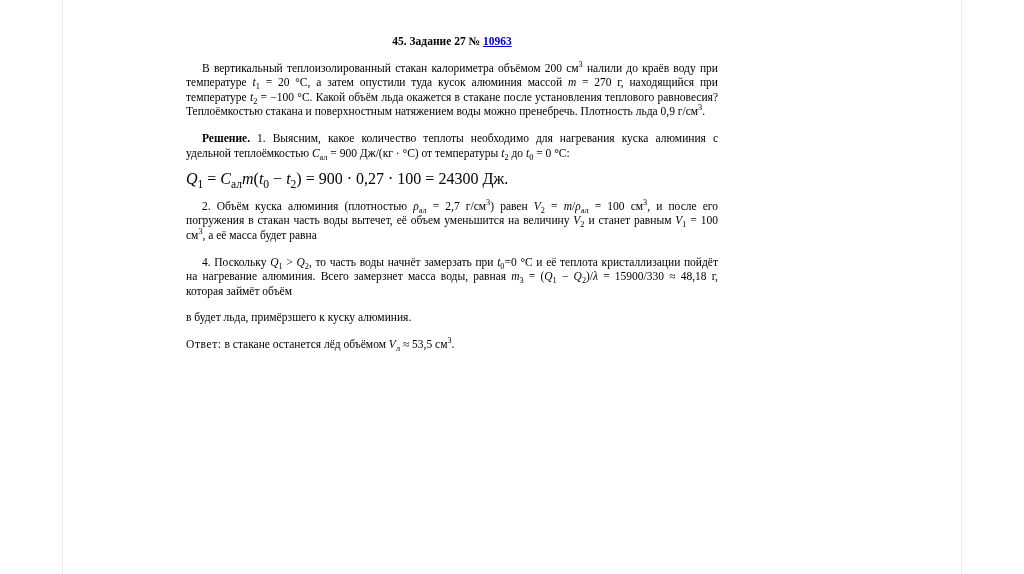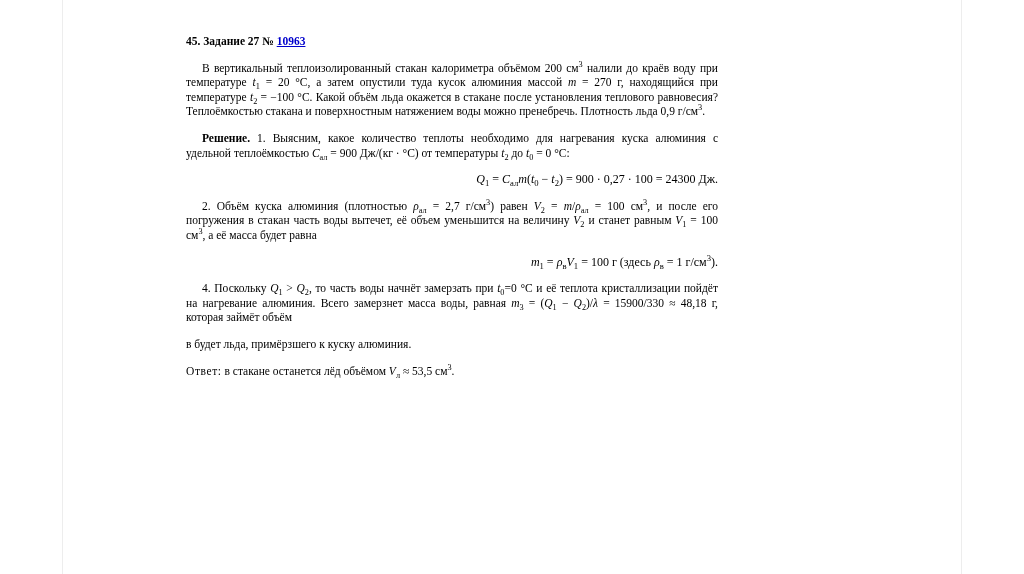--- a/index.html
+++ b/index.html
@@ -25,41 +25,41 @@
     padding: 34px 0 0 123px;
   }
   .column {
     width: 532px;
     font-size: 11.5px;
     line-height: 14.6px;
     text-align: justify;
   }
   .heading {
     font-weight: bold;
-    text-align: left;
+    text-align: center;
     margin: 0 0 4px 0;
   }
   a.task-link {
     color: #0000cc;
     font-weight: bold;
     text-decoration: underline;
     cursor: pointer;
   }
   p.para {
     margin: 12px 0;
     text-indent: 16px;
   }
   p.noindent {
     text-indent: 0;
   }
   .equation {
-    text-align: right;
+    text-align: left;
     text-indent: 0;
     margin: 9px 0;
-    font-size: 12px;
+    font-size: 16px;
   }
   sub, sup {
     font-size: 0.72em;
     line-height: 0;
   }
   .sp {
     letter-spacing: 0.6px;
   }
 </style>
 </head>
@@ -73,21 +73,20 @@
     </div>
 
     <p class="para">В вертикальный теплоизолированный стакан калориметра объёмом 200 см<sup>3</sup> налили до краёв воду при температуре <i>t</i><sub>1</sub> = 20 °С, а затем опустили туда кусок алюминия массой <i>m</i> = 270 г, находящийся при температуре <i>t</i><sub>2</sub> = −100 °С. Какой объём льда окажется в стакане после установления теплового равновесия? Теплоёмкостью стакана и поверхностным натяжением воды можно пренебречь. Плотность льда 0,9 г/см<sup>3</sup>.</p>
 
     <p class="para"><b>Решение.</b> 1. Выясним, какое количество теплоты необходимо для нагревания куска алюминия с удельной теплоёмкостью <i>C</i><sub>ал</sub> = 900 Дж/(кг · °С) от температуры <i>t</i><sub>2</sub> до <i>t</i><sub>0</sub> = 0 °С:</p>
 
     <div class="equation"><i>Q</i><sub>1</sub> = <i>C</i><sub>ал</sub><i>m</i>(<i>t</i><sub>0</sub> − <i>t</i><sub>2</sub>) = 900 · 0,27 · 100 = 24300 Дж.</div>
 
     <p class="para">2. Объём куска алюминия (плотностью <i>ρ</i><sub>ал</sub> = 2,7 г/см<sup>3</sup>) равен <i>V</i><sub>2</sub> = <i>m</i>/<i>ρ</i><sub>ал</sub> = 100 см<sup>3</sup>, и после его погружения в стакан часть воды вытечет, её объем уменьшится на величину <i>V</i><sub>2</sub> и станет равным <i>V</i><sub>1</sub> = 100 см<sup>3</sup>, а её масса будет равна</p>
 
-    <div class="equation"><i>m</i><sub>1</sub> = <i>ρ</i><sub>в</sub><i>V</i><sub>1</sub> = 100 г (здесь <i>ρ</i><sub>в</sub> = 1 г/см<sup>3</sup>).</div>
 
 
 
     <p class="para">4. Поскольку <i>Q</i><sub>1</sub> &gt; <i>Q</i><sub>2</sub>, то часть воды начнёт замерзать при <i>t</i><sub>0</sub>=0 °С и её теплота кристаллизации пойдёт на нагревание алюминия. Всего замерзнет масса воды, равная <i>m</i><sub>3</sub> = (<i>Q</i><sub>1</sub> − <i>Q</i><sub>2</sub>)/<i>λ</i> = 15900/330 ≈ 48,18 г, которая займёт объём</p>
 
 
     <p class="para noindent">в будет льда, примёрзшего к куску алюминия.</p>
 
     <p class="para noindent" style="margin-top:12px;"><span class="sp">Ответ:</span> в стакане останется лёд объёмом <i>V</i><sub>л</sub> ≈ 53,5 см<sup>3</sup>.</p>
 

